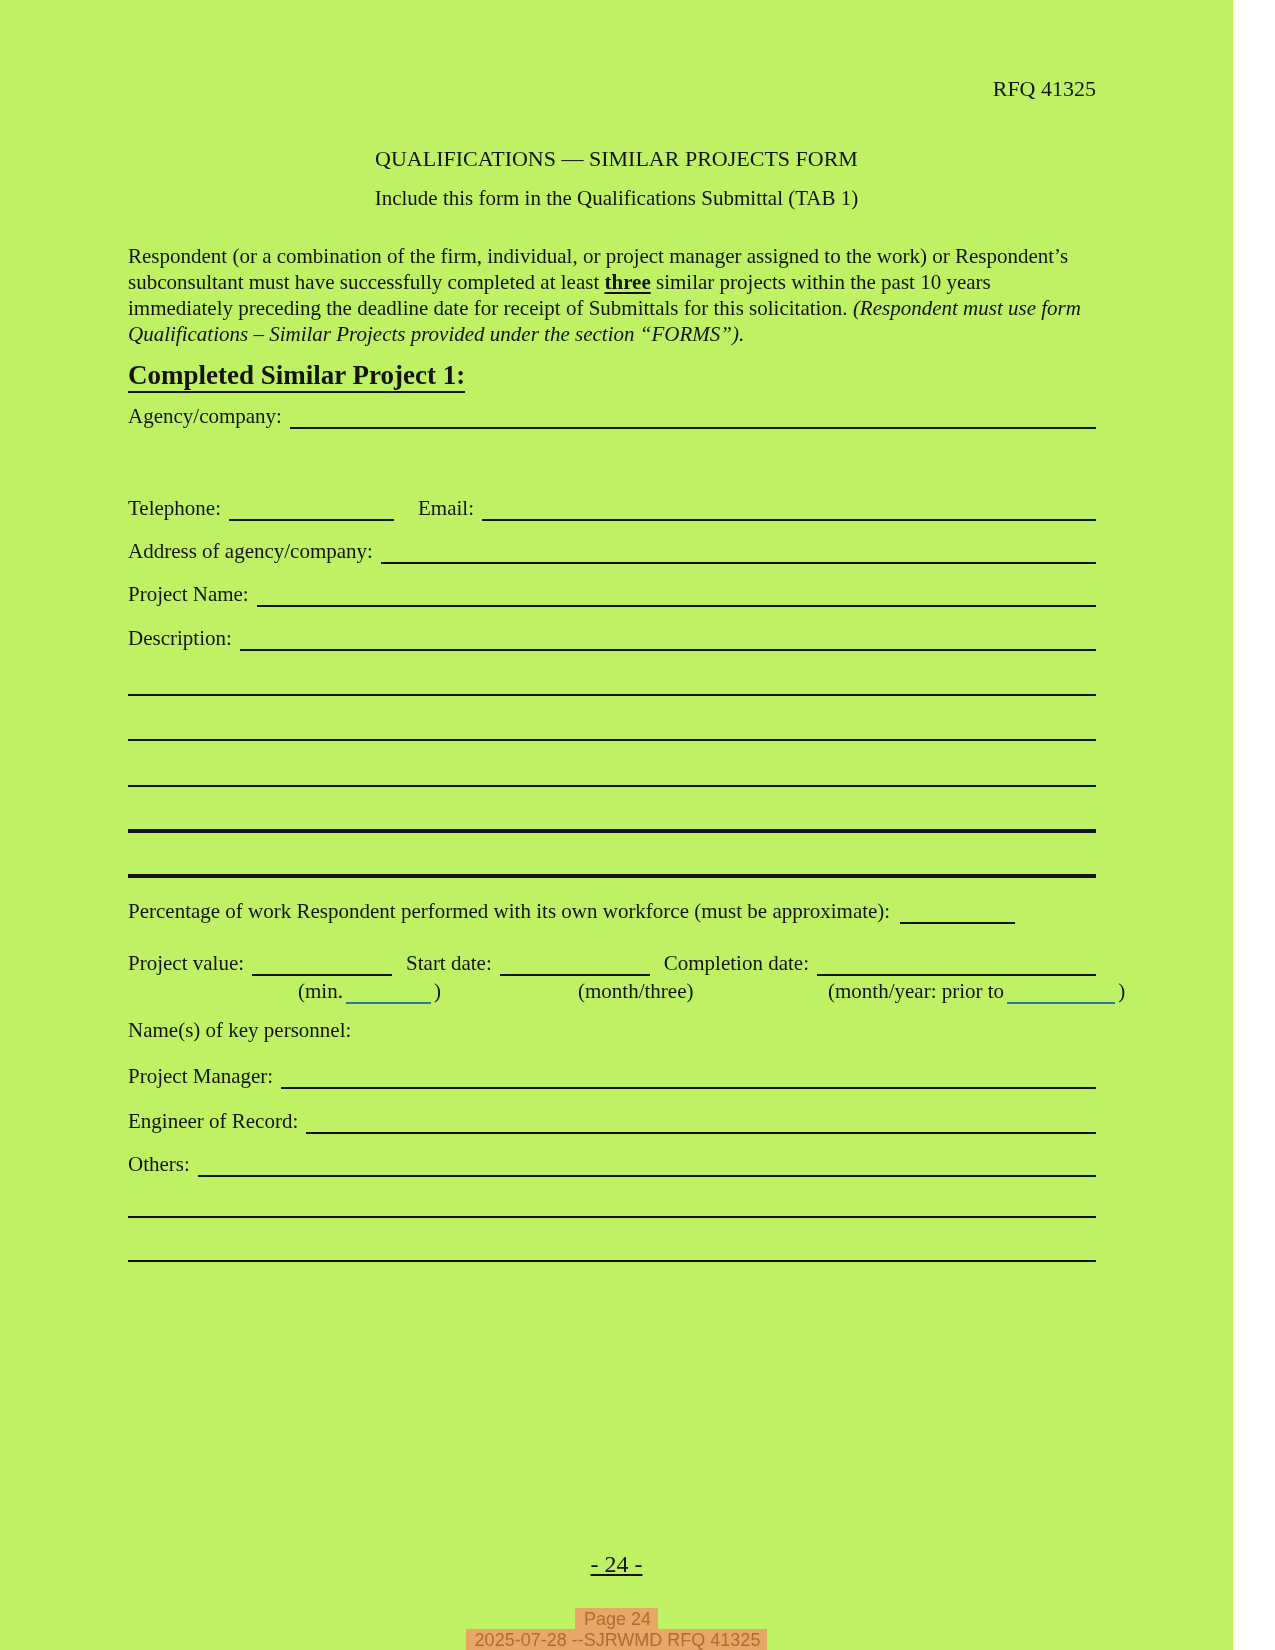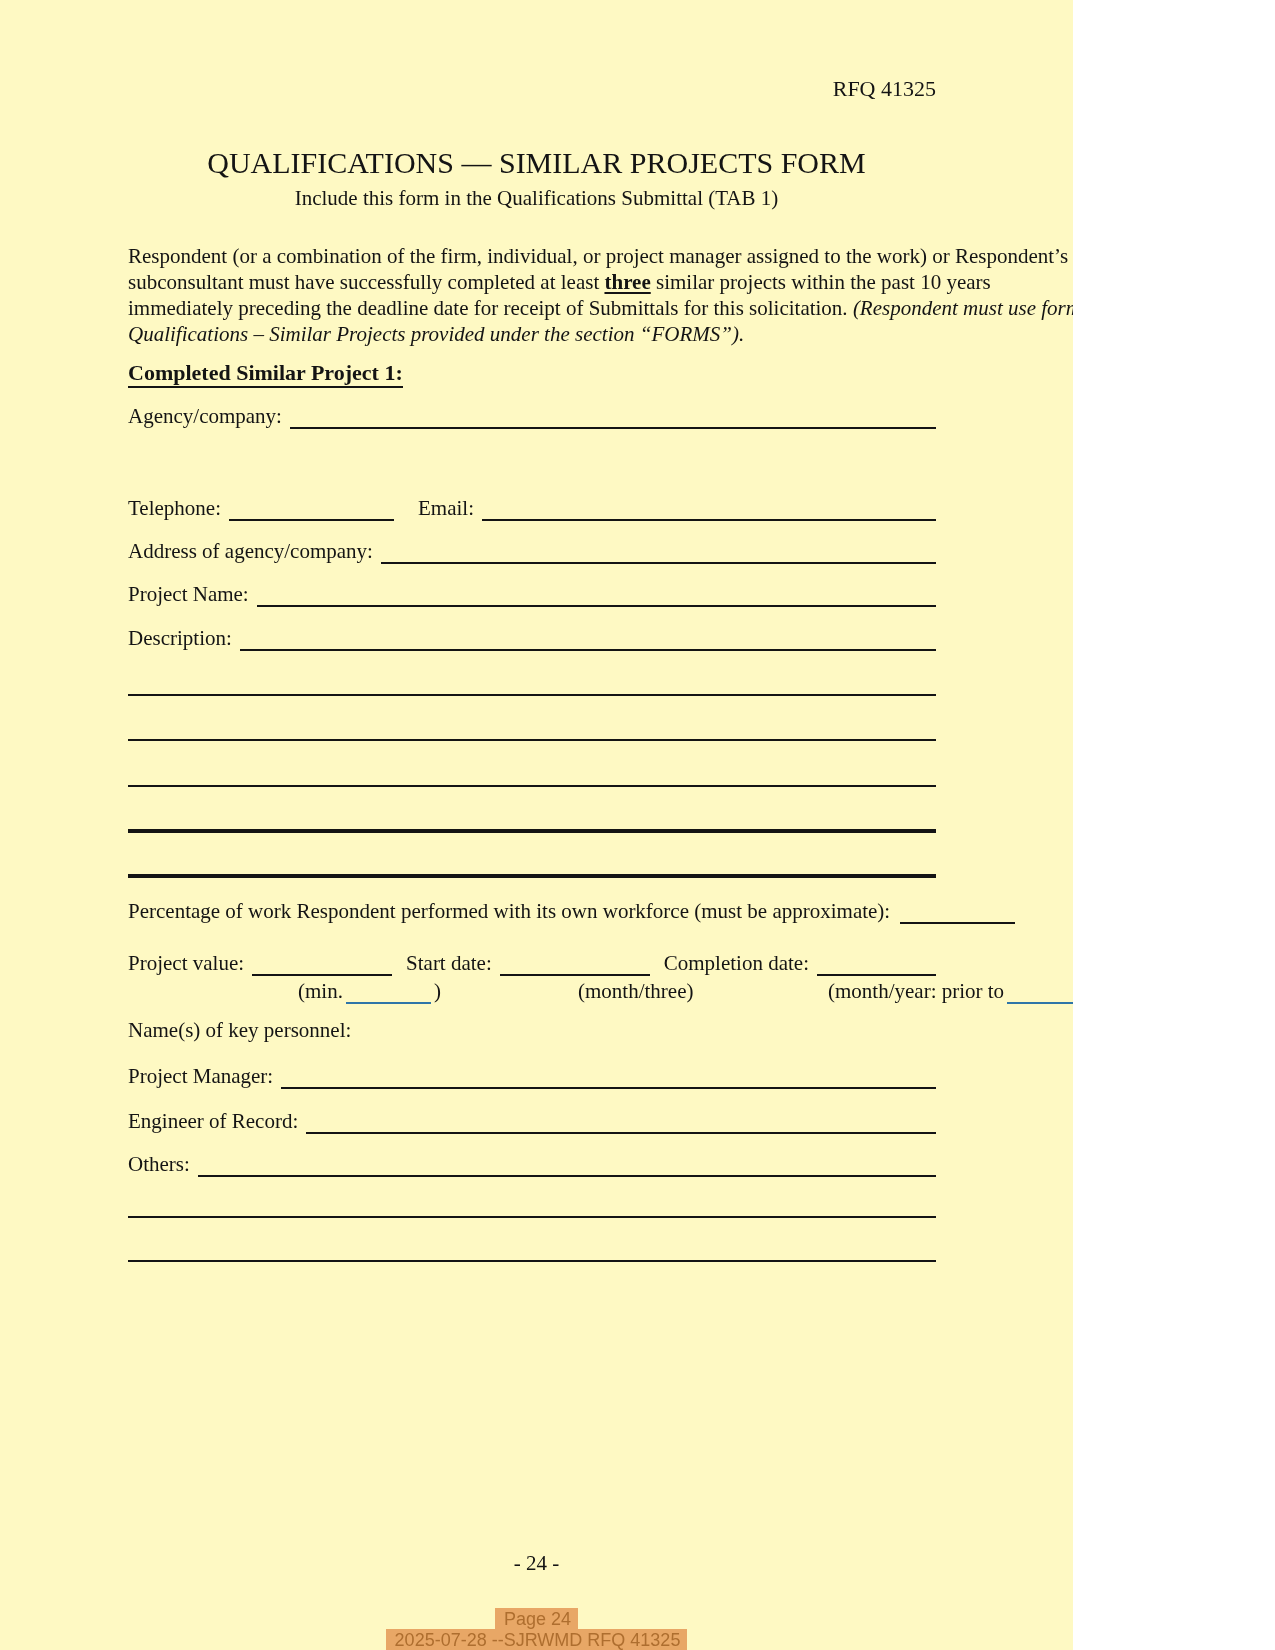--- a/index.html
+++ b/index.html
@@ -1,45 +1,45 @@
 <!DOCTYPE html>
 <html><head>
 <meta charset="utf-8">
 <style>
   html,body{margin:0;padding:0;background:#ffffff;}
   .page{
-    position:relative;width:1073px;height:1650px;background:#fef9c3;
+    position:relative;width:1233px;height:1650px;background:#bef264;
     font-family:"Liberation Serif", serif;color:#141414;overflow:hidden;
   }
   .abs{position:absolute;left:128px;right:137px;}
   .rfq-ref{top:76px;text-align:right;font-size:22px;}
-  .title{top:146px;left:0;right:0;text-align:center;font-size:30px;}
+  .title{top:146px;left:0;right:0;text-align:center;font-size:22px;}
   .subtitle{top:186px;left:0;right:0;text-align:center;font-size:21px;}
   .intro{top:222px;width:968px;font-size:21px;line-height:26px;text-align:left;}
   .intro .em{font-weight:bold;text-decoration:underline;text-decoration-thickness:2px;text-underline-offset:3px;}
   .intro .it{font-style:italic;}
-  .section-heading{top:360px;font-size:22px;}
+  .section-heading{top:360px;font-size:27px;}
   .section-heading span{font-weight:bold;border-bottom:2.5px solid #141414;padding-bottom:1px;}
   .row{display:flex;align-items:flex-end;font-size:21px;}
   .row .label{white-space:nowrap;}
   .blank{flex:1 1 auto;border-bottom:2px solid #141414;height:22px;margin-left:8px;min-width:40px;}
   .blank.w165{flex:0 0 165px;}
   .blank.w140{flex:0 0 140px;}
   .blank.w150{flex:0 0 150px;}
   .blank.w115{flex:0 0 115px;margin-left:10px;}
   .gap24{margin-left:24px;}
   .gap14{margin-left:14px;}
   .fullline{border-top:2px solid #141414;height:0;}
   .fullline.thick{border-top-width:4px;}
   .subnotes{top:978px;height:26px;font-size:21px;}
   .subnote{position:absolute;bottom:0;white-space:nowrap;display:flex;align-items:flex-end;}
   .blue-blank{display:inline-block;border-bottom:2px solid #2E75A8;height:16px;margin:0 3px;}
   .blue-blank.w85{width:85px;}
   .blue-blank.w108{width:108px;}
-  .page-number{top:1551px;left:0;right:0;text-align:center;font-size:21px;}
+  .page-number{top:1551px;left:0;right:0;text-align:center;font-size:24px;text-decoration:underline;}
   .stamp-line{left:0;right:0;text-align:center;font-family:"Liberation Sans", sans-serif;font-size:18px;}
   .stamp-line.first{top:1608px;}
   .stamp-line.second{top:1629px;}
   .stamp{display:inline-block;background:#E8A766;color:#AE6E2F;padding:1px 7px 2px 9px;}
 </style>
 </head>
 <body>
 
 <div class="page">
 

